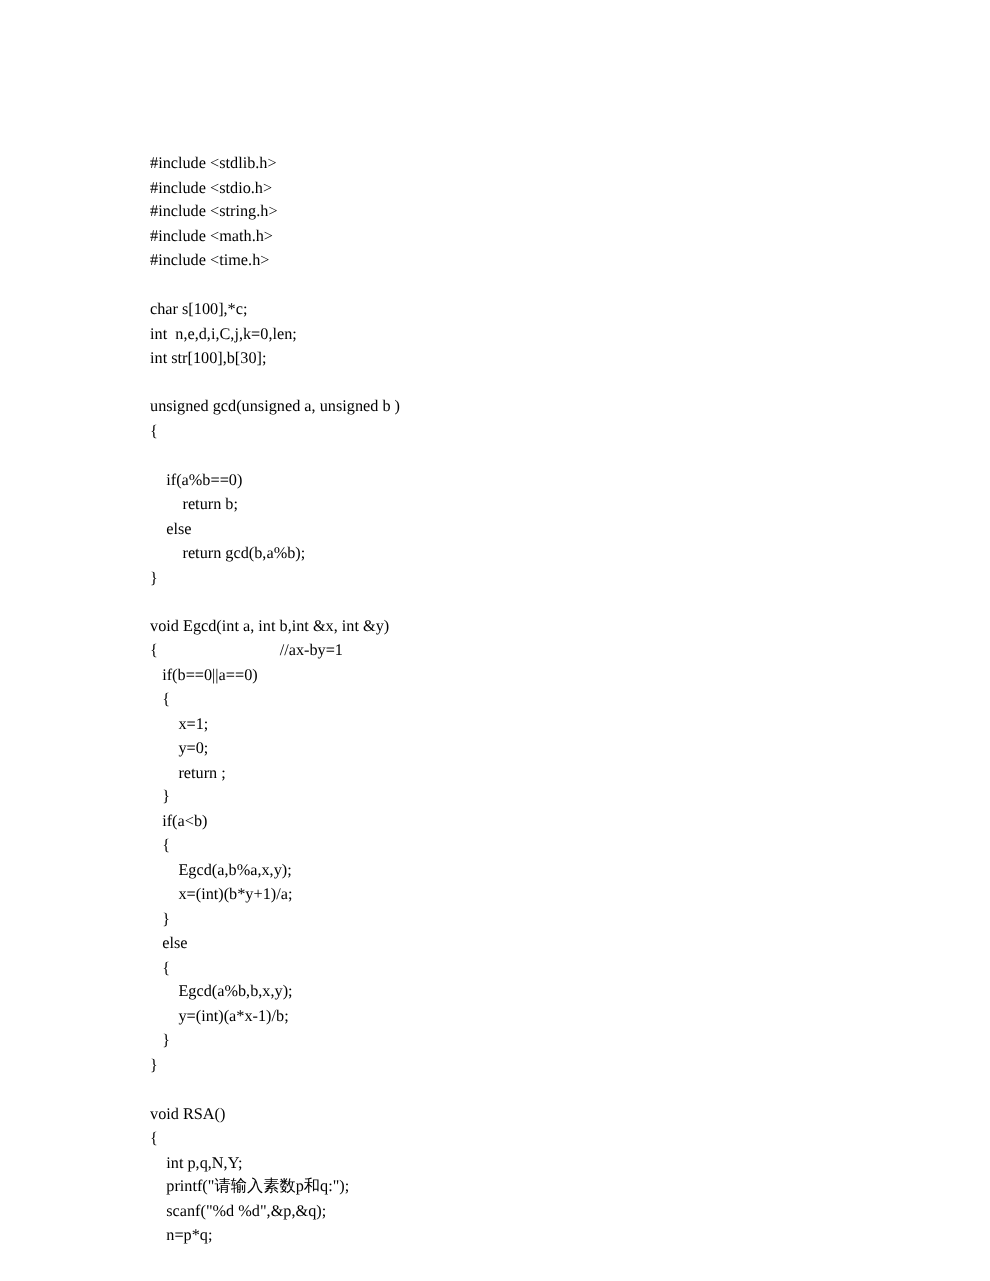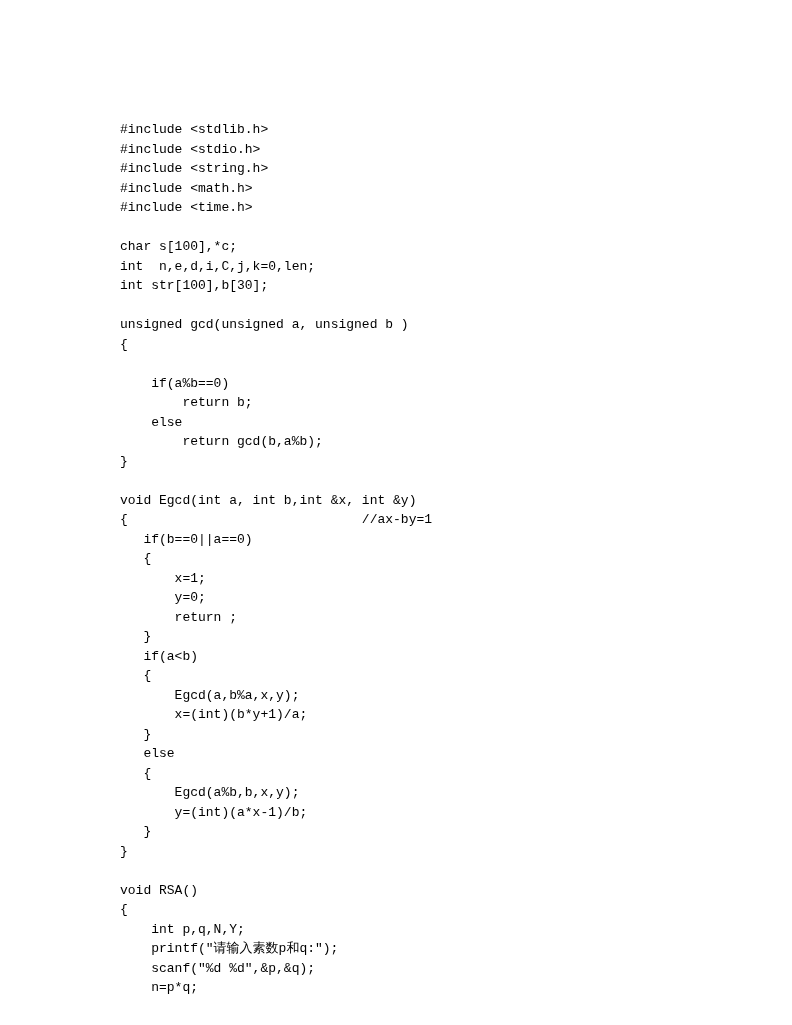--- a/index.html
+++ b/index.html
@@ -7,21 +7,21 @@
       background: #fff;
       width: 792px;
       height: 1025px;
       font-family: "Courier New", "SimSun", monospace;
       font-size: 13px;
       line-height: 1.5;
       padding: 120px 0 0 120px;
       color: #000;
     }
     pre {
-      font-family: Liberation Mono, monospace;
+      font-family: Liberation Serif, serif;
       white-space: pre;
     }
   </style>
 </head>
 <body>
 
 <pre>#include &lt;stdlib.h&gt;
 #include &lt;stdio.h&gt;
 #include &lt;string.h&gt;
 #include &lt;math.h&gt;

